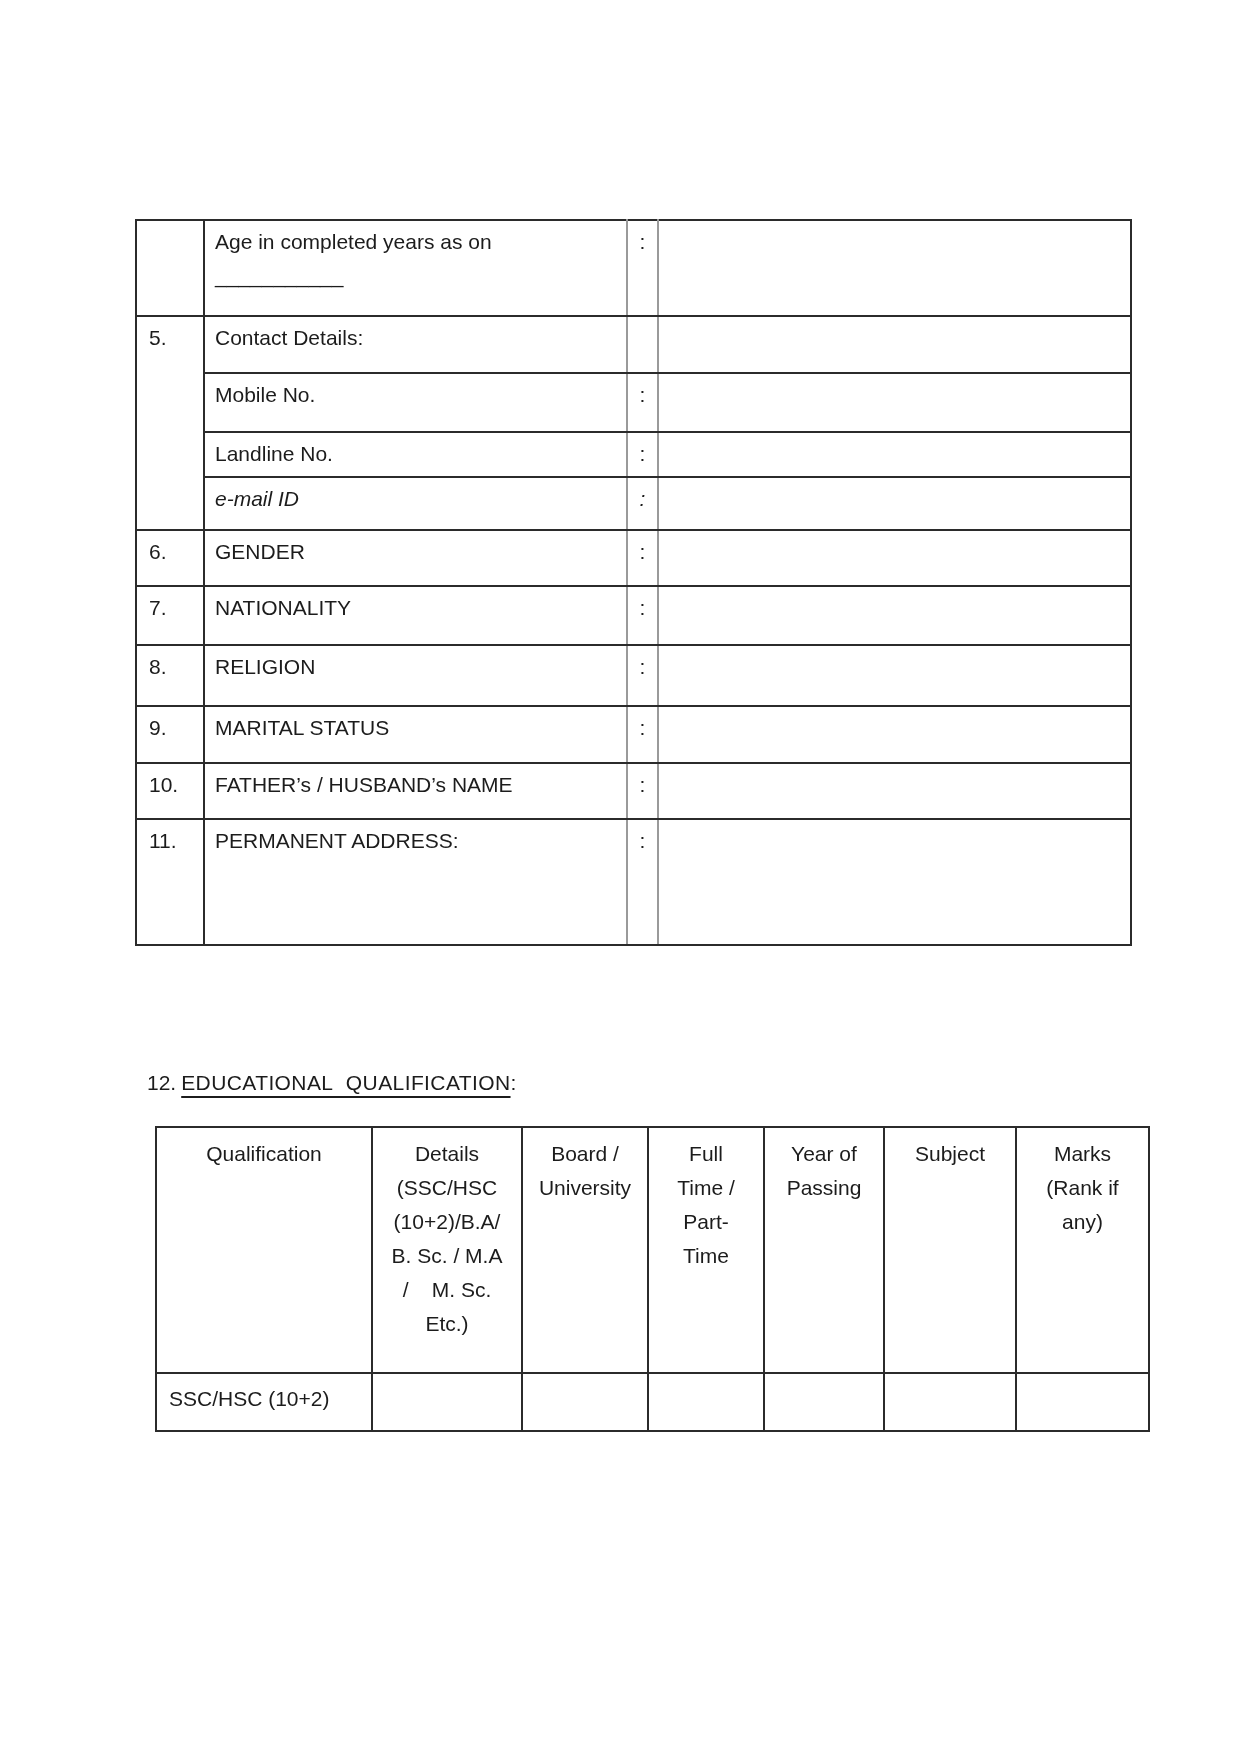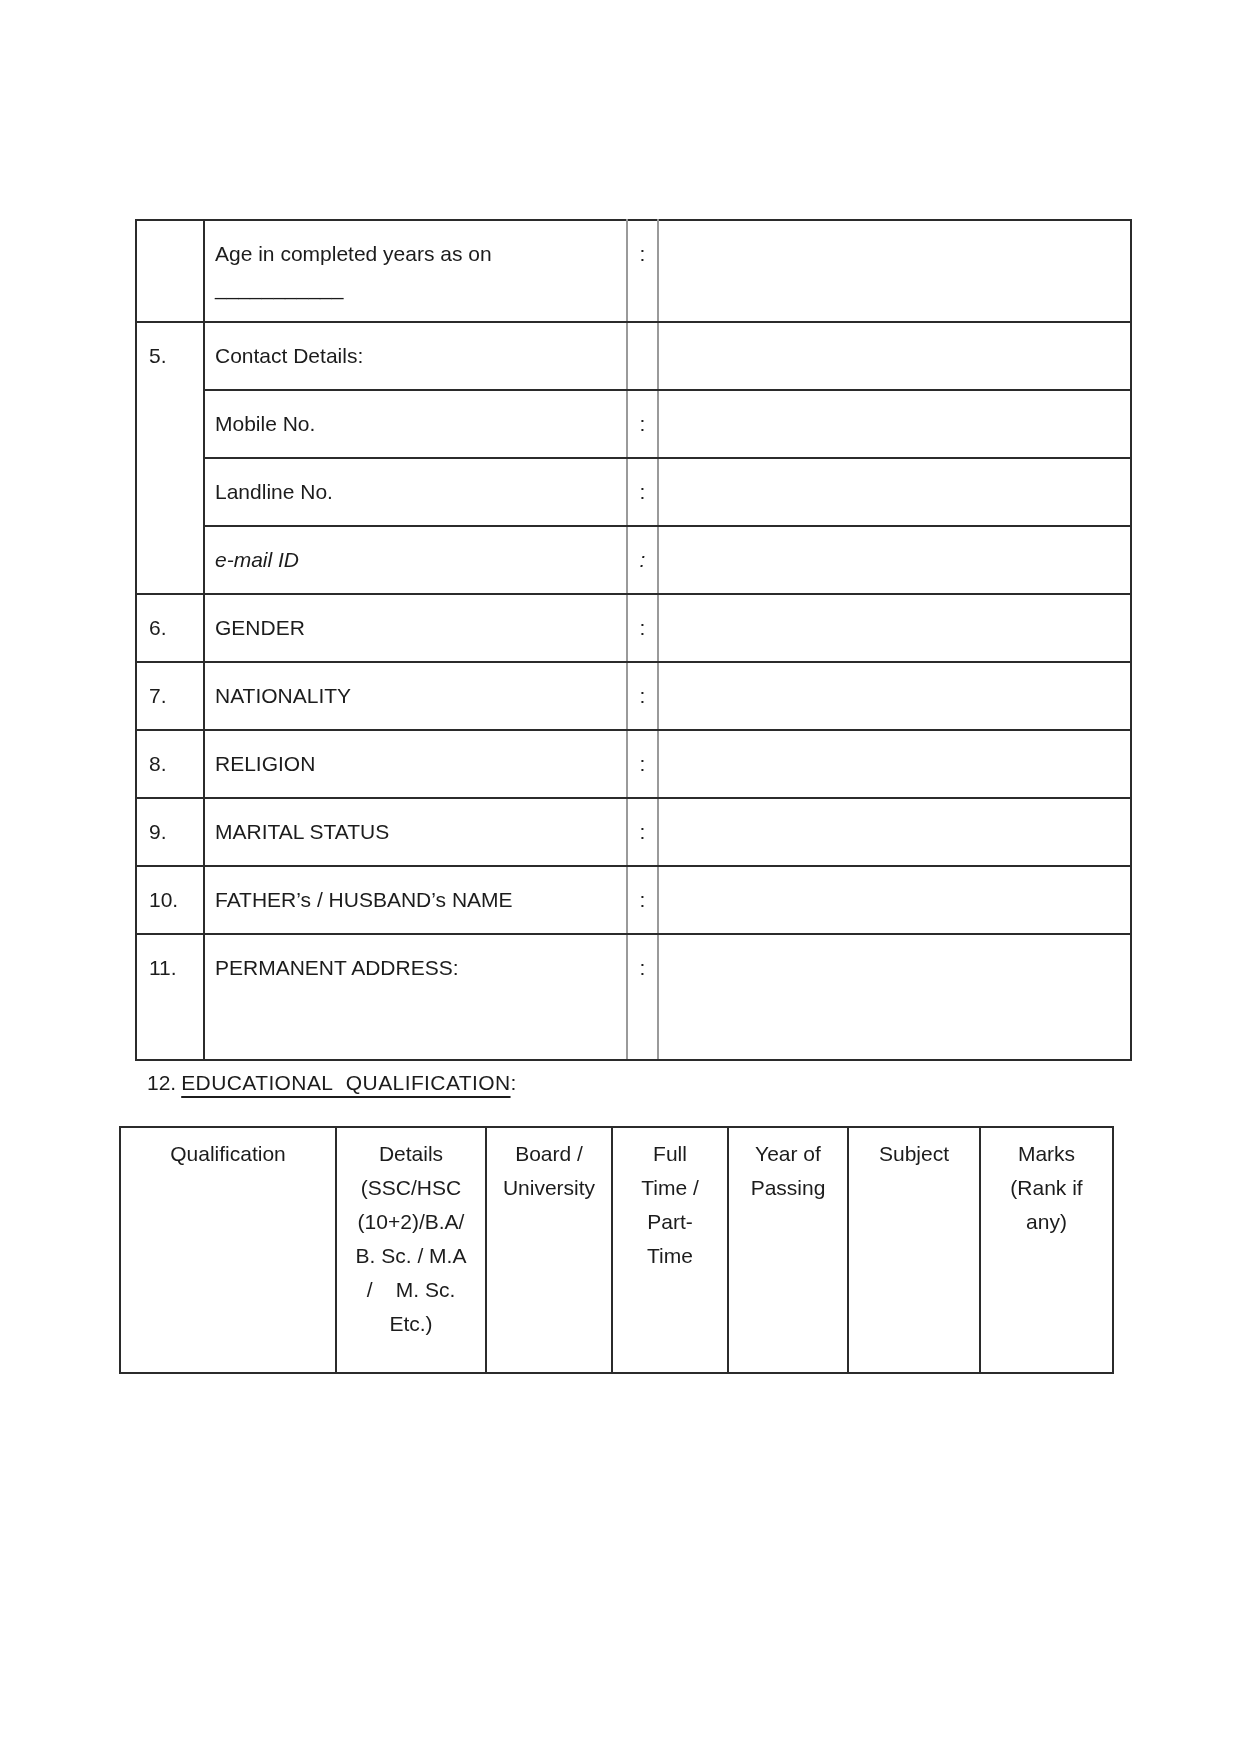--- a/index.html
+++ b/index.html
@@ -31,21 +31,21 @@
   .t1 {
     left: 135px;
     top: 219px;
     width: 995px;
   }
   .t1 td {
     border: 2px solid #2b2b2b;
     vertical-align: top;
     font-size: 21px;
     line-height: 34px;
-    padding: 16px 10px;
+    padding: 4px 10px;
     overflow: hidden;
   }
   .t1 td.num-cell { padding-left: 12px; }
   .t1 td.label-cell { border-right: 2px solid #9a9a9a; }
   .t1 td.colon-cell {
     border-left: 2px solid #9a9a9a;
     border-right: 2px solid #9a9a9a;
     padding-left: 0;
     padding-right: 0;
     text-align: center;
@@ -75,21 +75,21 @@
   .h12 .h12-title {
     text-decoration: underline;
     text-decoration-thickness: 2px;
     text-underline-offset: 6px;
     letter-spacing: 0.4px;
     margin-top: 8px;
   }
 
   
   .t2 {
-    left: 119px;
+    left: 155px;
     top: 1126px;
     width: 993px;
   }
   .t2 th, .t2 td {
     border: 2px solid #2b2b2b;
     vertical-align: top;
     font-size: 21px;
     line-height: 34px;
     font-weight: normal;
     overflow: hidden;
@@ -230,16 +230,25 @@
         </th>
         <th>
           <div>Subject</div>
         </th>
         <th>
           <div>Marks</div>
           <div>(Rank if</div>
           <div>any)</div>
         </th>
       </tr>
+      <tr class="body-row">
+        <td>SSC/HSC (10+2)</td>
+        <td></td>
+        <td></td>
+        <td></td>
+        <td></td>
+        <td></td>
+        <td></td>
+      </tr>
     </tbody>
   </table>
 
 </div>
 
 </body></html>

